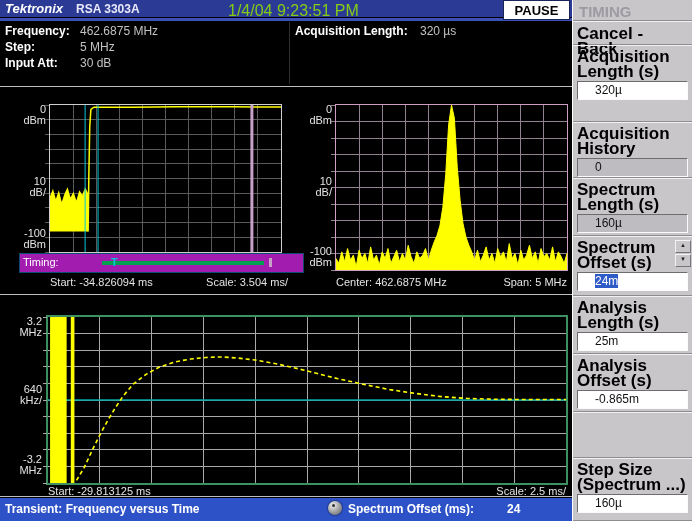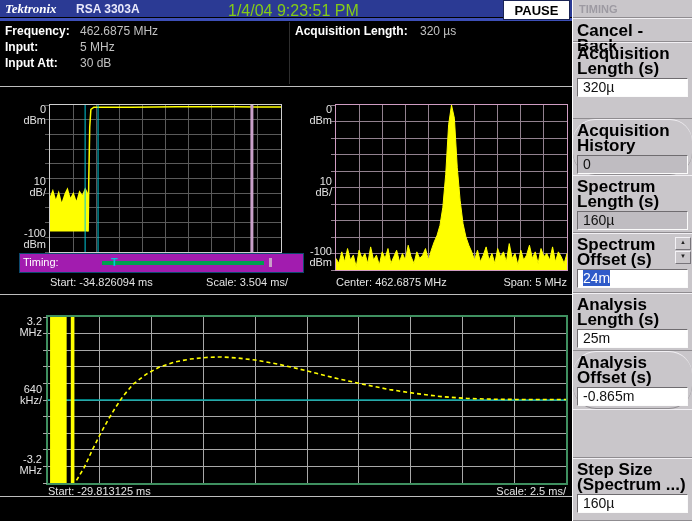--- a/index.html
+++ b/index.html
@@ -1,20 +1,20 @@
 <!DOCTYPE html>
 <html><head>
 <meta charset="utf-8">
 <style>
   html,body{margin:0;padding:0;background:#1a1a1a}
   #screen{position:relative;width:692px;height:521px;background:#000;overflow:hidden;
           font-family:"Liberation Sans",sans-serif;-webkit-font-smoothing:antialiased}
   
   #titlebar{position:absolute;left:0;top:0;width:572px;height:17px;background:#2b3a94}
-  #brand{position:absolute;left:5px;top:1px;font-family:Liberation Serif, serif;
+  #brand{position:absolute;left:5px;top:1px;font-family:Liberation Sans, sans-serif;
          font-style:italic;font-weight:bold;font-size:13px;color:#fff}
   #model{position:absolute;left:76px;top:2px;font-weight:bold;font-size:12px;color:#e9e9fb}
   #datetime{position:absolute;left:228px;top:2px;font-size:16px;color:#84cc16}
   #titlebar-underline{position:absolute;left:0;top:18px;width:572px;height:3px;background:#3d4fb8}
   #pause-btn{position:absolute;left:503px;top:0;width:67px;height:20px;background:#fff;
              border:1px solid #1a2456;color:#000;font-weight:bold;font-size:13px;
              text-align:center;line-height:19px;z-index:6;box-sizing:border-box}
   
   .info-label{position:absolute;font-size:12px;font-weight:bold;color:#fff}
   .info-value{position:absolute;font-size:12px;color:#c2c2c2}
@@ -40,28 +40,28 @@
   #status-mode{position:absolute;left:5px;top:4px;font-size:12px;font-weight:bold;color:#fff}
   #knob-icon{position:absolute;left:328px;top:3px;width:14px;height:14px;border-radius:50%;
              background:radial-gradient(circle at 35% 30%, #f2f2f2, #9a9a9a 55%, #5a5a5a);
              box-shadow:0 0 2px #001}
   #knob-dot{position:absolute;left:4px;top:3px;width:3px;height:3px;border-radius:50%;background:#333}
   #knob-label{position:absolute;left:348px;top:4px;font-size:12px;font-weight:600;color:#fff}
   #knob-value{position:absolute;left:507px;top:4px;font-size:12px;font-weight:600;color:#fff}
   
   #sidebar{position:absolute;left:572px;top:0;width:120px;height:521px;background:#c9c6ca;
            border-left:1px solid #fff;box-sizing:border-box;display:flex;flex-direction:column}
-  #sidebar-title{flex:0 0 18px;font-size:11px;font-weight:bold;color:#9d9aa2;
+  #sidebar-title{flex:0 0 18px;font-size:15px;font-weight:bold;color:#9d9aa2;
                  padding:3px 0 0 6px;box-sizing:border-box;border-bottom:1px solid #8f8c90}
   .sb-item{position:relative;border-top:1px solid #f2f0f4;border-bottom:1px solid #8f8c90;
            box-sizing:border-box;flex:0 0 auto}
   .sb-spacer{flex:1 1 auto}
   .sb-label{font-weight:bold;font-size:17px;line-height:15px;padding:3px 4px 0;color:#000}
   .sb-button .sb-label{padding-top:4px}
-  .sb-value{margin:2px 4px 0;height:15px;font-size:14px;line-height:15px;padding:1px 5px;
+  .sb-value{margin:2px 4px 0;height:15px;font-size:12px;line-height:15px;padding:1px 17px;
             background:#fff;border:1px solid;border-color:#6f6c70 #fbfbfb #fbfbfb #6f6c70;color:#111}
   .v-gray{background:#bfbcc1}
   .sel{background:#2f5bc9;color:#fff}
   .sb-spinner{position:absolute;right:1px;top:3px;display:flex;flex-direction:column;gap:1px;z-index:2}
   .sb-spinner .spin-btn{width:14px;height:11px;font-size:6px;line-height:9px;padding:0;
             background:#c9c6ca;border:1px solid;border-color:#f4f2f6 #77747a #77747a #f4f2f6;color:#222}
 </style>
 </head>
 <body>
 
@@ -70,21 +70,21 @@
   <div id="titlebar">
     <span id="brand">Tektronix</span>
     <span id="model">RSA 3303A</span>
     <span id="datetime">1/4/04 9:23:51 PM</span>
   </div>
   <div id="titlebar-underline"></div>
   <div id="pause-btn">PAUSE</div>
 
   <span class="info-label" style="left:5px;top:24px">Frequency:</span>
   <span class="info-value" style="left:80px;top:24px">462.6875 MHz</span>
-  <span class="info-label" style="left:5px;top:40px">Input:</span>
+  <span class="info-label" style="left:5px;top:40px">Step:</span>
   <span class="info-value" style="left:80px;top:40px">5 MHz</span>
   <span class="info-label" style="left:5px;top:56px">Input Att:</span>
   <span class="info-value" style="left:80px;top:56px">30 dB</span>
   <div id="info-divider"></div>
   <span class="info-label" style="left:295px;top:24px">Acquisition Length:</span>
   <span class="info-value" style="left:420px;top:24px">320 µs</span>
 
   <div class="hsep" style="top:86px"></div>
   <div class="hsep" style="top:294px"></div>
   <div class="hsep" style="top:496px"></div>
@@ -255,52 +255,60 @@
         <rect x="2.072" y="0" width="16.576" height="166" fill="#ffff00"></rect>
         <rect x="22.791999999999998" y="0" width="3.6259999999999994" height="166" fill="#ffff00"></rect>
         <polyline points="28.49,163.40625000000003 36.260000000000005,150.43750000000003 44.03,133.578125 51.800000000000004,118.01562500000001 59.57,103.75 67.34,90.78125 75.11,79.109375 85.47,66.91875 98.42,57.0625 111.37,50.059375 126.91,44.871875 142.45000000000002,42.01875 157.99,40.462500000000006 173.53,39.94375000000001 189.07,40.98125 207.20000000000002,43.056250000000006 227.92,46.6875 248.64,51.35625 269.36,56.54375 290.08000000000004,61.73125 315.98,67.4375 341.88,72.625 367.78,76.515625 393.68,79.62812500000001 419.58000000000004,81.44375 445.48,82.22187500000001 471.38,82.48125 497.28,82.48125 518,82.48125" fill="none" stroke="#ffff00" stroke-width="1.6" stroke-dasharray="4 3"></polyline>
       </svg>
     </div>
   <div class="chart-status" style="left:48px;top:485px;width:518px">
     <span>Start: -29.813125 ms</span>
     <span>Scale: 2.5 ms/</span>
   </div>
 
+  <div id="statusbar">
+    <span id="status-mode">Transient: Frequency versus Time</span>
+    <div id="knob-icon">
+        <div id="knob-dot"></div>
+      </div>
+    <span id="knob-label">Spectrum Offset (ms):</span>
+    <span id="knob-value">24</span>
+  </div>
 
   <div id="sidebar">
     <div id="sidebar-title">TIMING</div>
     <div id="sidebar-items" style="display:flex;flex-direction:column;flex:1">
         <div class="sb-item sb-button" style="height: 24px;">
           <div class="sb-label">Cancel - Back</div>
         </div>
         <div class="sb-item sb-field" style="height: 77px;">
           <div class="sb-label">Acquisition Length (s)</div>
           <div class="sb-value">320µ</div>
         </div>
-        <div class="sb-item sb-field" style="height: 56px; border-radius: 22px;">
+        <div class="sb-item sb-field" style="height: 56px;">
           <div class="sb-label">Acquisition History</div>
           <div class="sb-value v-gray">0</div>
         </div>
         <div class="sb-item sb-field" style="height: 58px;">
           <div class="sb-label">Spectrum Length (s)</div>
           <div class="sb-value v-gray">160µ</div>
         </div>
         <div class="sb-item sb-field" style="height: 60px;">
           <div class="sb-label">Spectrum Offset (s)</div>
           <div class="sb-spinner">
             <div class="spin-btn" style="text-align: center;">▲</div>
             <div class="spin-btn" style="text-align: center;">▼</div>
           </div>
           <div class="sb-value"><span class="sel">24m</span></div>
         </div>
         <div class="sb-item sb-field" style="height: 58px;">
           <div class="sb-label">Analysis Length (s)</div>
           <div class="sb-value">25m</div>
         </div>
-        <div class="sb-item sb-field" style="height: 58px; border-radius: 23px;">
+        <div class="sb-item sb-field" style="height: 58px;">
           <div class="sb-label">Analysis Offset (s)</div>
           <div class="sb-value">-0.865m</div>
         </div>
         <div class="sb-item sb-spacer"></div>
         <div class="sb-item sb-field" style="height: 63px;">
           <div class="sb-label">Step Size (Spectrum ...)</div>
           <div class="sb-value">160µ</div>
         </div>
       </div>
   </div>

